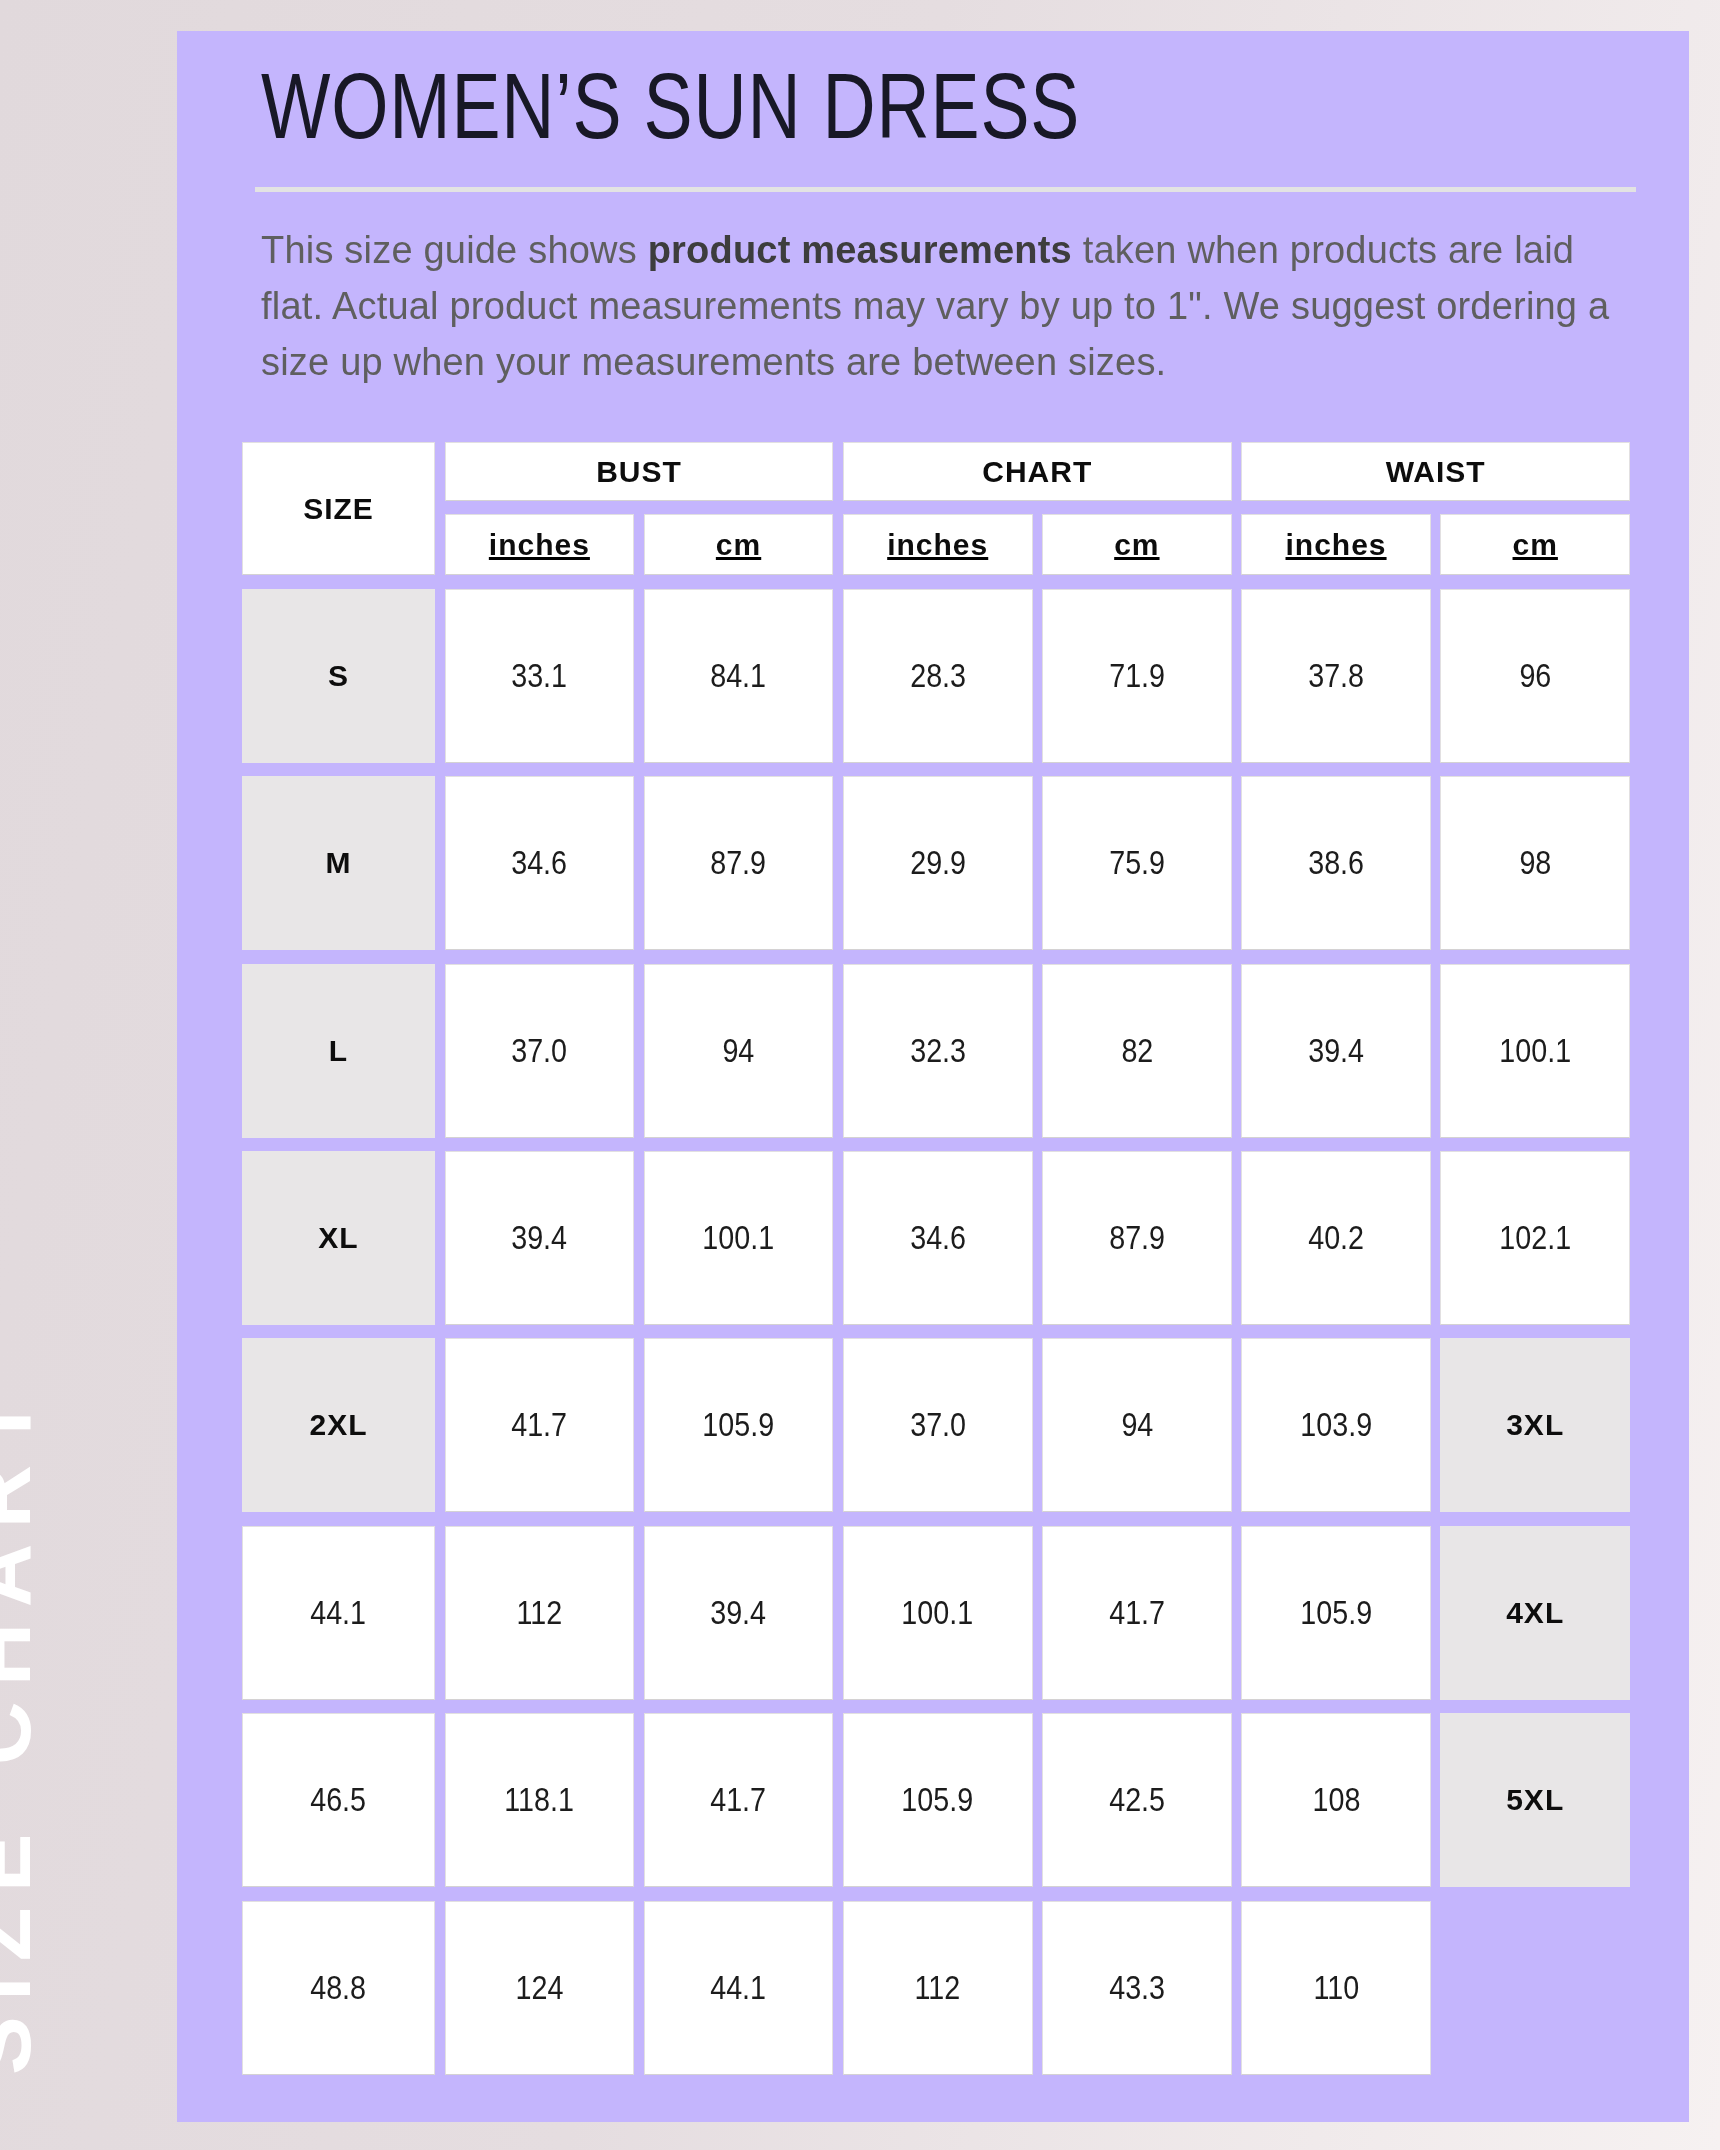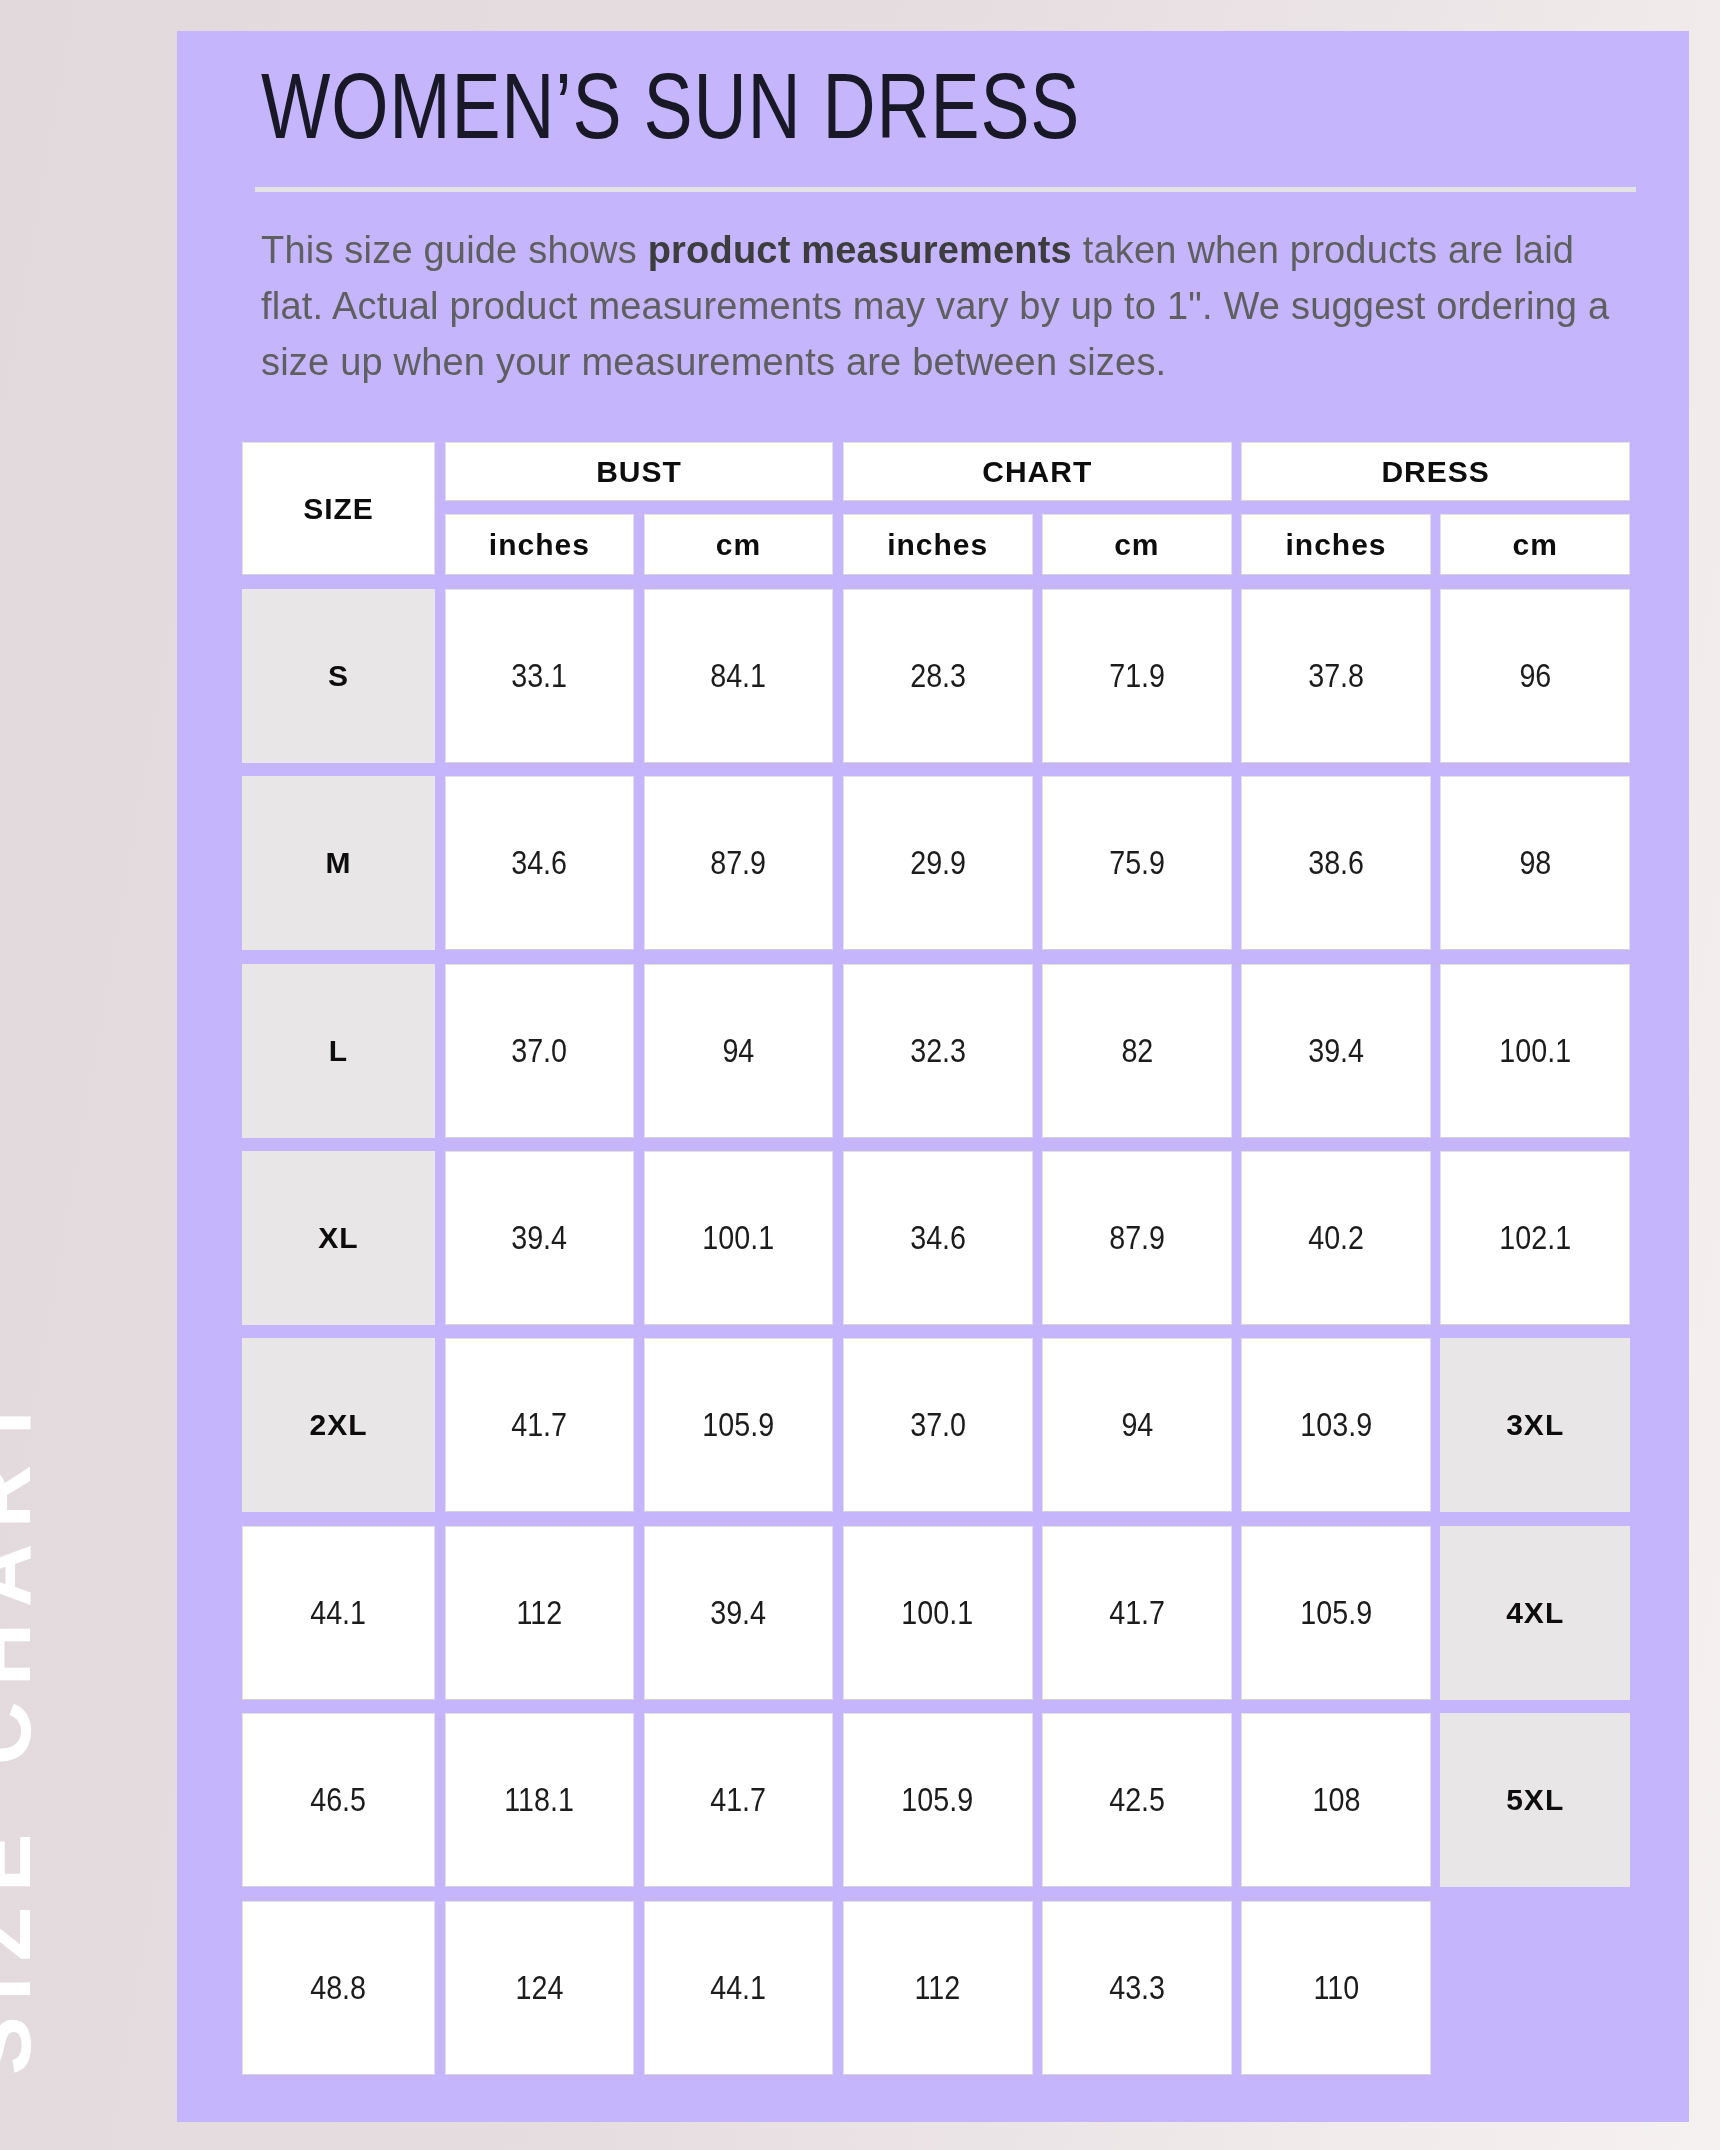--- a/index.html
+++ b/index.html
@@ -103,20 +103,21 @@
   .cell--size-header {
     grid-row: 1 / 3;
     grid-column: 1;
   }
   .cell--group {
     grid-row: 1;
     grid-column: span 2;
   }
   .cell--unit {
     grid-row: 2;
+    text-decoration: underline;
   }
   .cell--rowlabel {
     background: #e8e6e7;
     border-color: #e8e6e7;
   }
 
   .hdr-text {
     font-size: 30px;
     font-weight: 700;
     color: #0d0d0d;
@@ -149,21 +150,21 @@
       <span class="hdr-text">SIZE</span>
     </div>
 
     <div class="cell cell--group">
       <span class="hdr-text">BUST</span>
     </div>
     <div class="cell cell--group">
       <span class="hdr-text">CHART</span>
     </div>
     <div class="cell cell--group">
-      <span class="hdr-text">DRESS</span>
+      <span class="hdr-text">WAIST</span>
     </div>
 
     <div class="cell cell--unit">
       <span class="hdr-text">inches</span>
     </div>
     <div class="cell cell--unit">
       <span class="hdr-text">cm</span>
     </div>
     <div class="cell cell--unit">
       <span class="hdr-text">inches</span>

